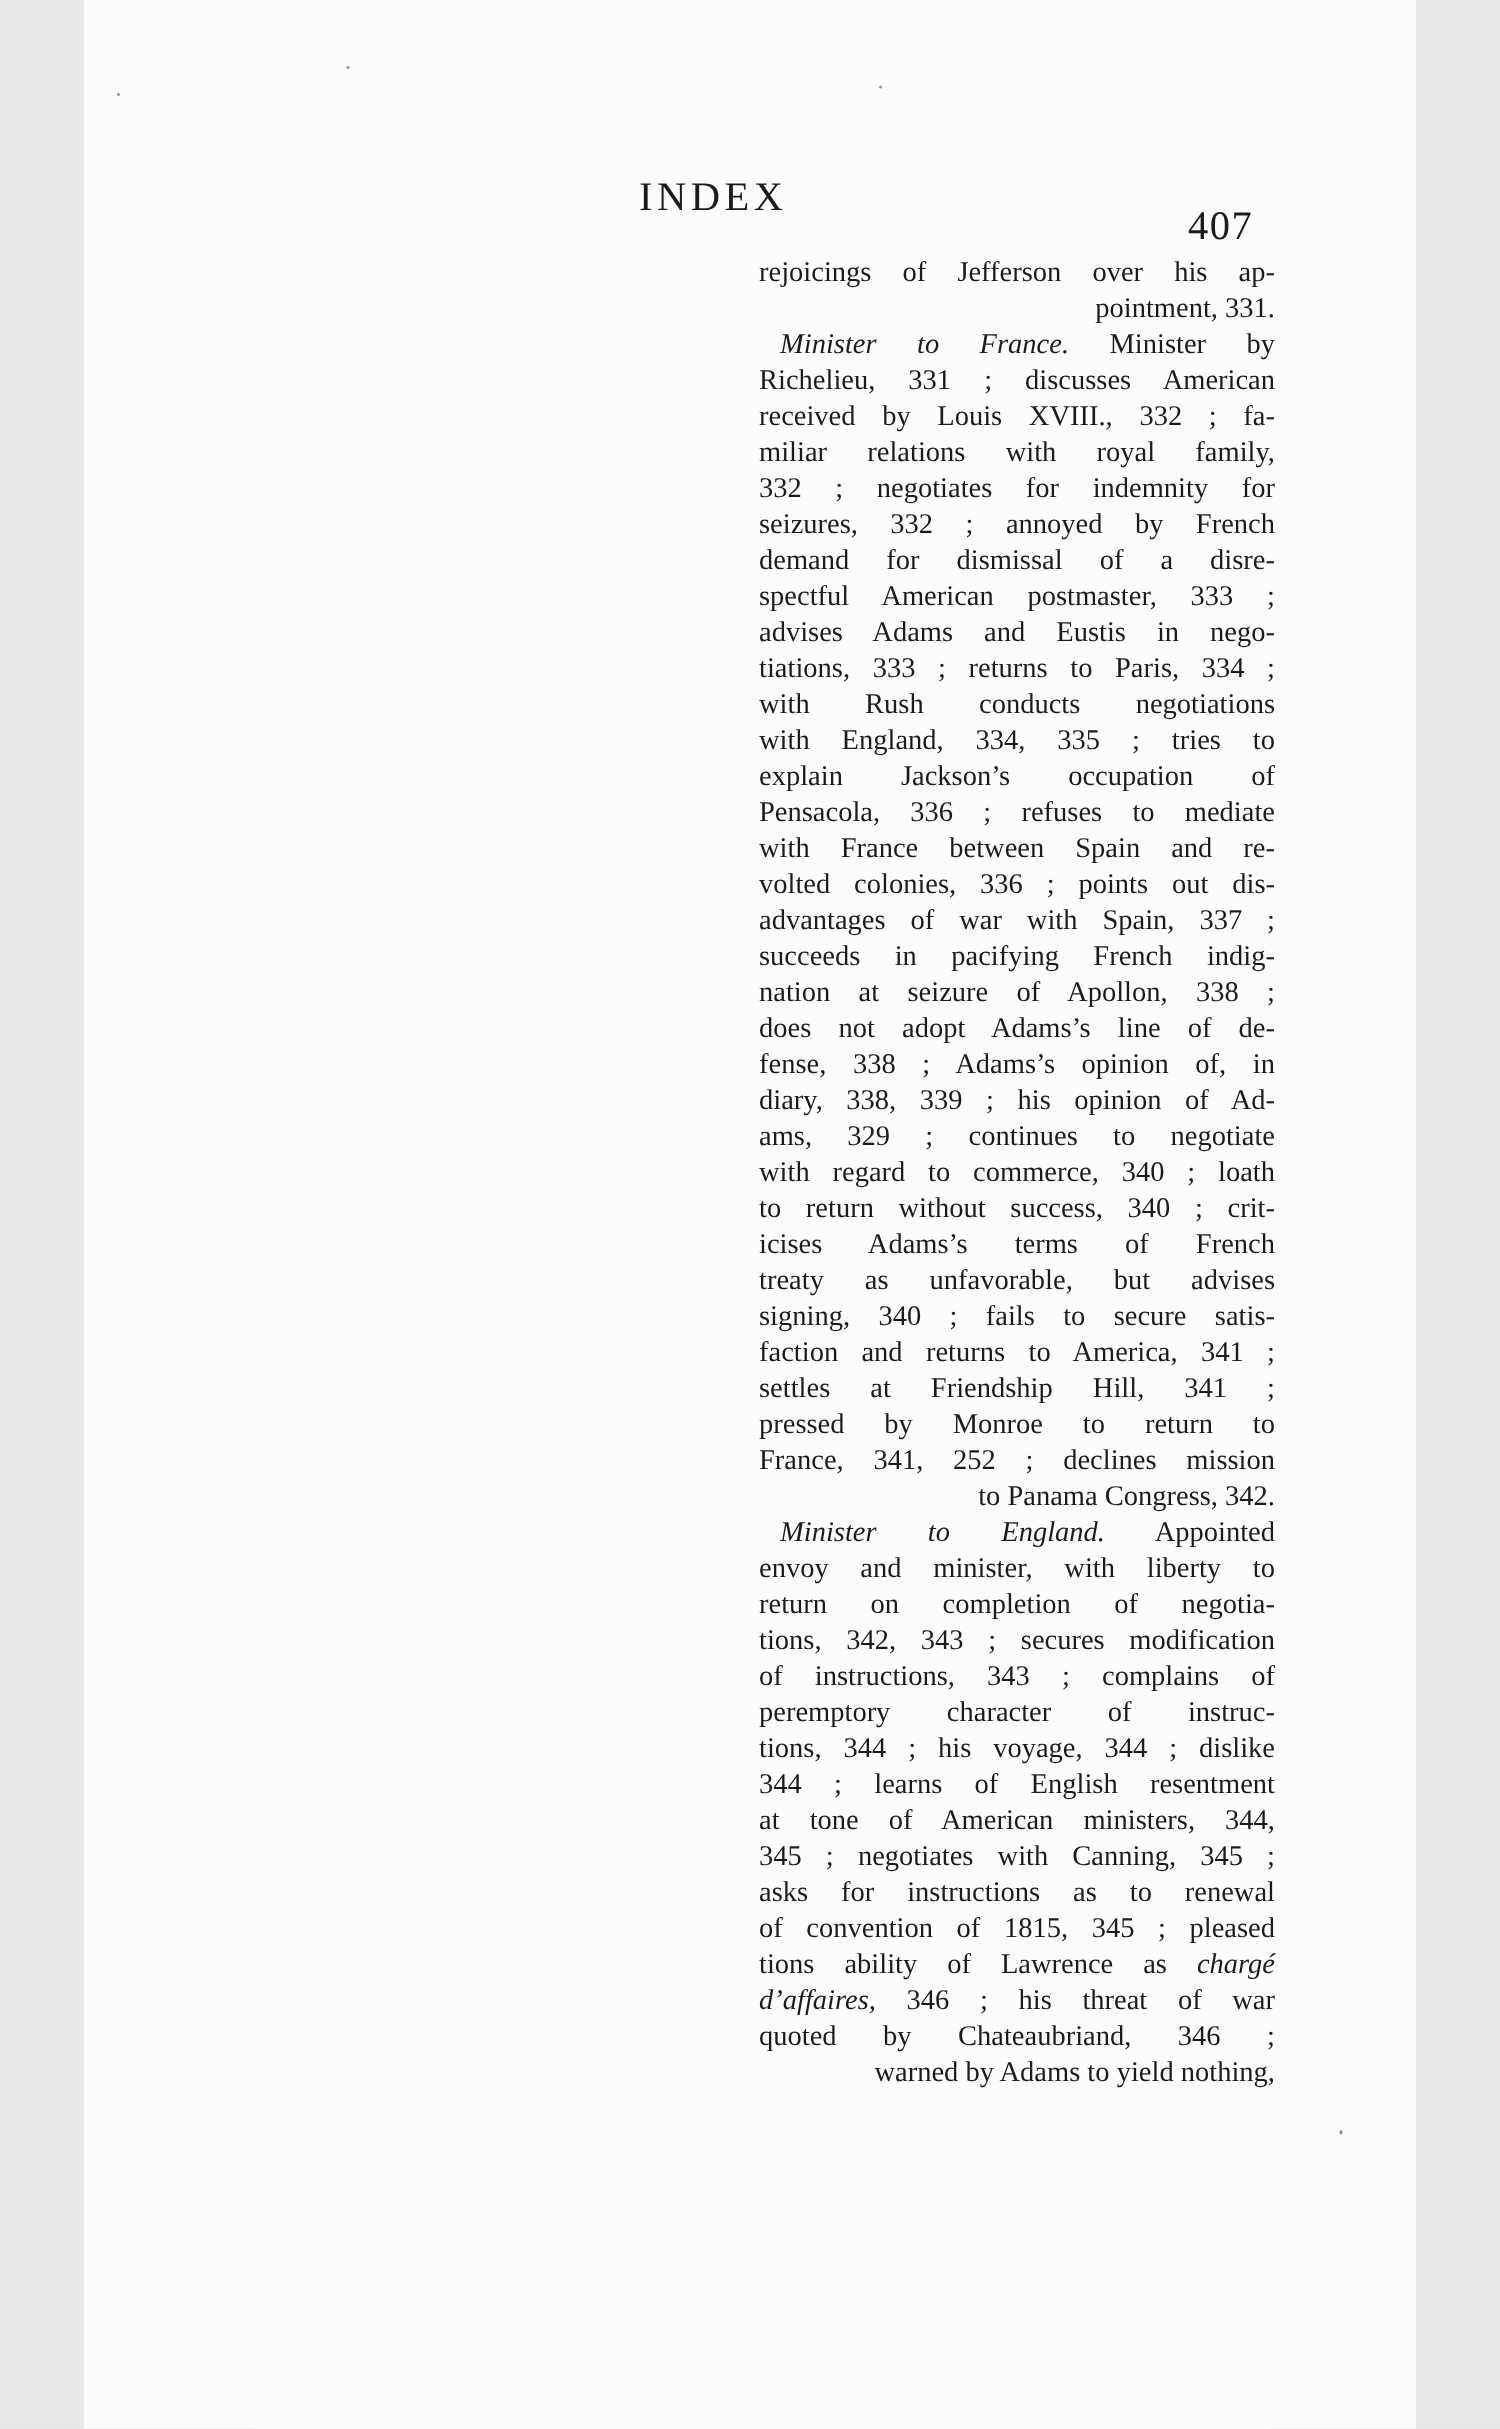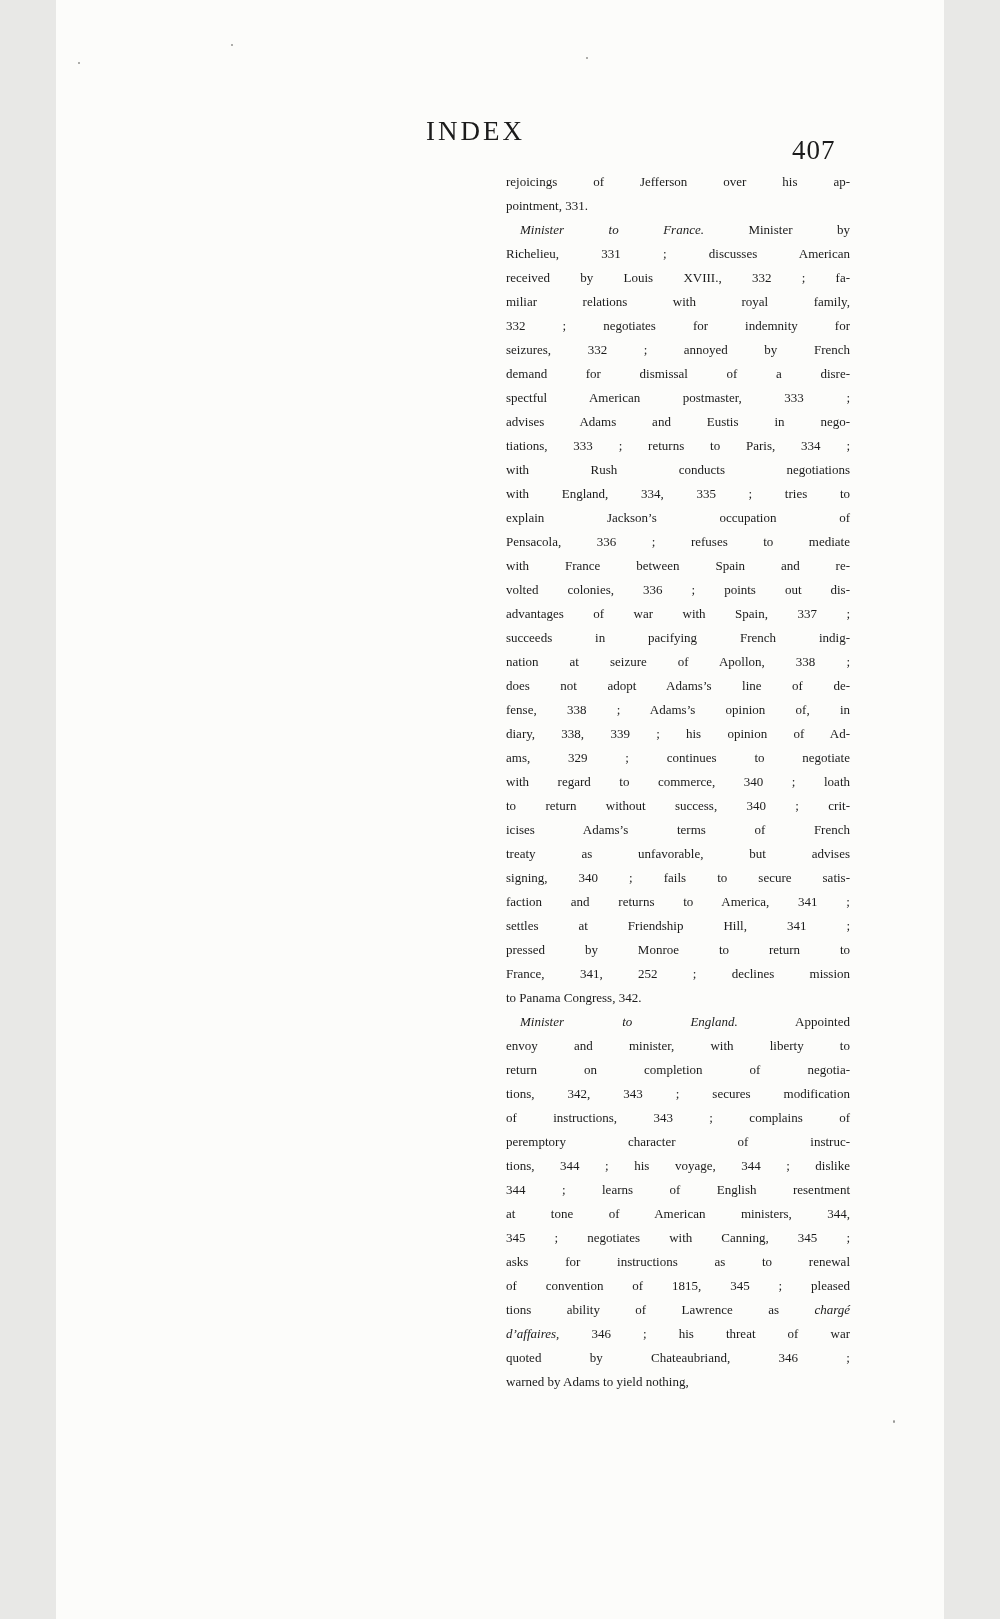--- a/index.html
+++ b/index.html
@@ -38,27 +38,27 @@
     top: 0;
     font-size: 27px;
     letter-spacing: 1px;
     margin-top: 19px;
   }
   .index-column {
     position: absolute;
     left: 450px;
     top: 170px;
     width: 344px;
-    font-size: 13px;
+    font-size: 19px;
     line-height: 24px;
   }
   .line {
     width: 344px;
     white-space: normal;
-    text-align: left;
+    text-align: right;
   }
   .line.just {
     text-align: justify;
     text-align-last: justify;
   }
   .line.indent {
     text-indent: 14px;
   }
   .italic {
     font-style: italic;

